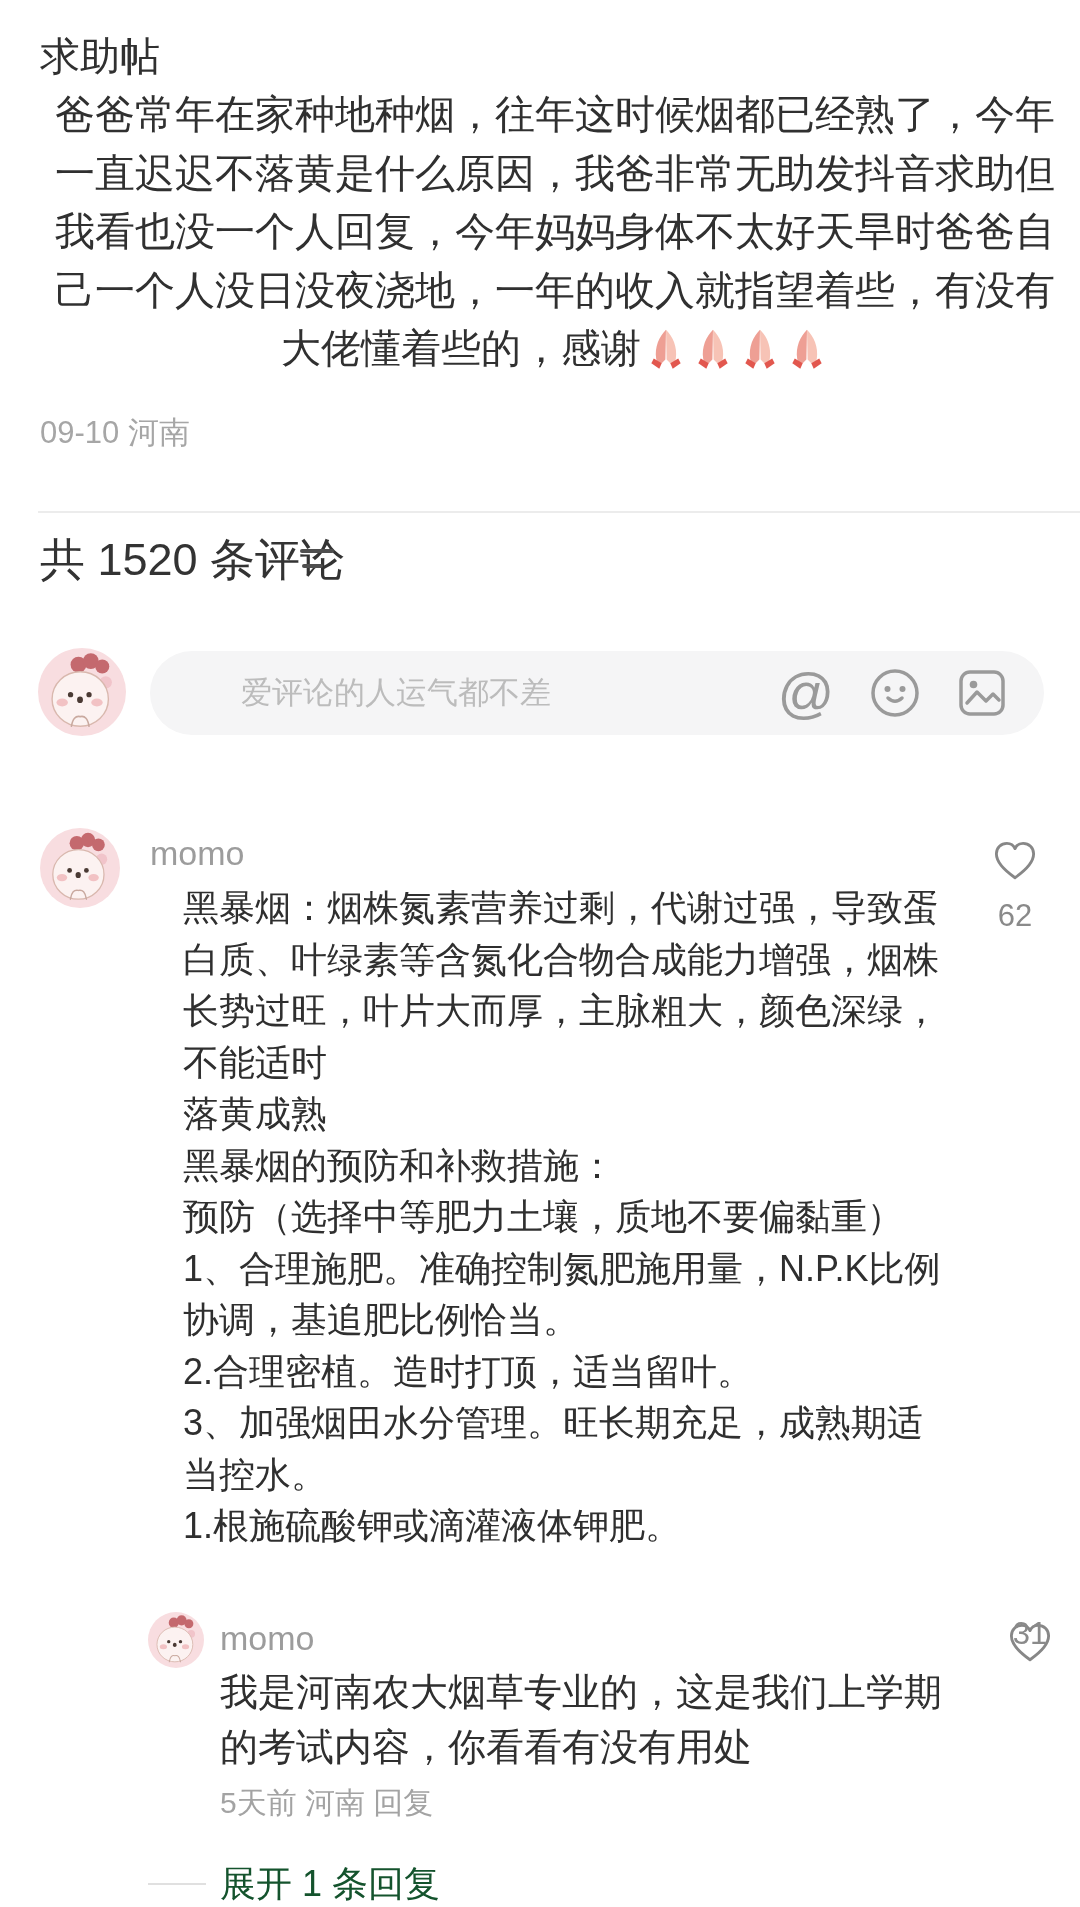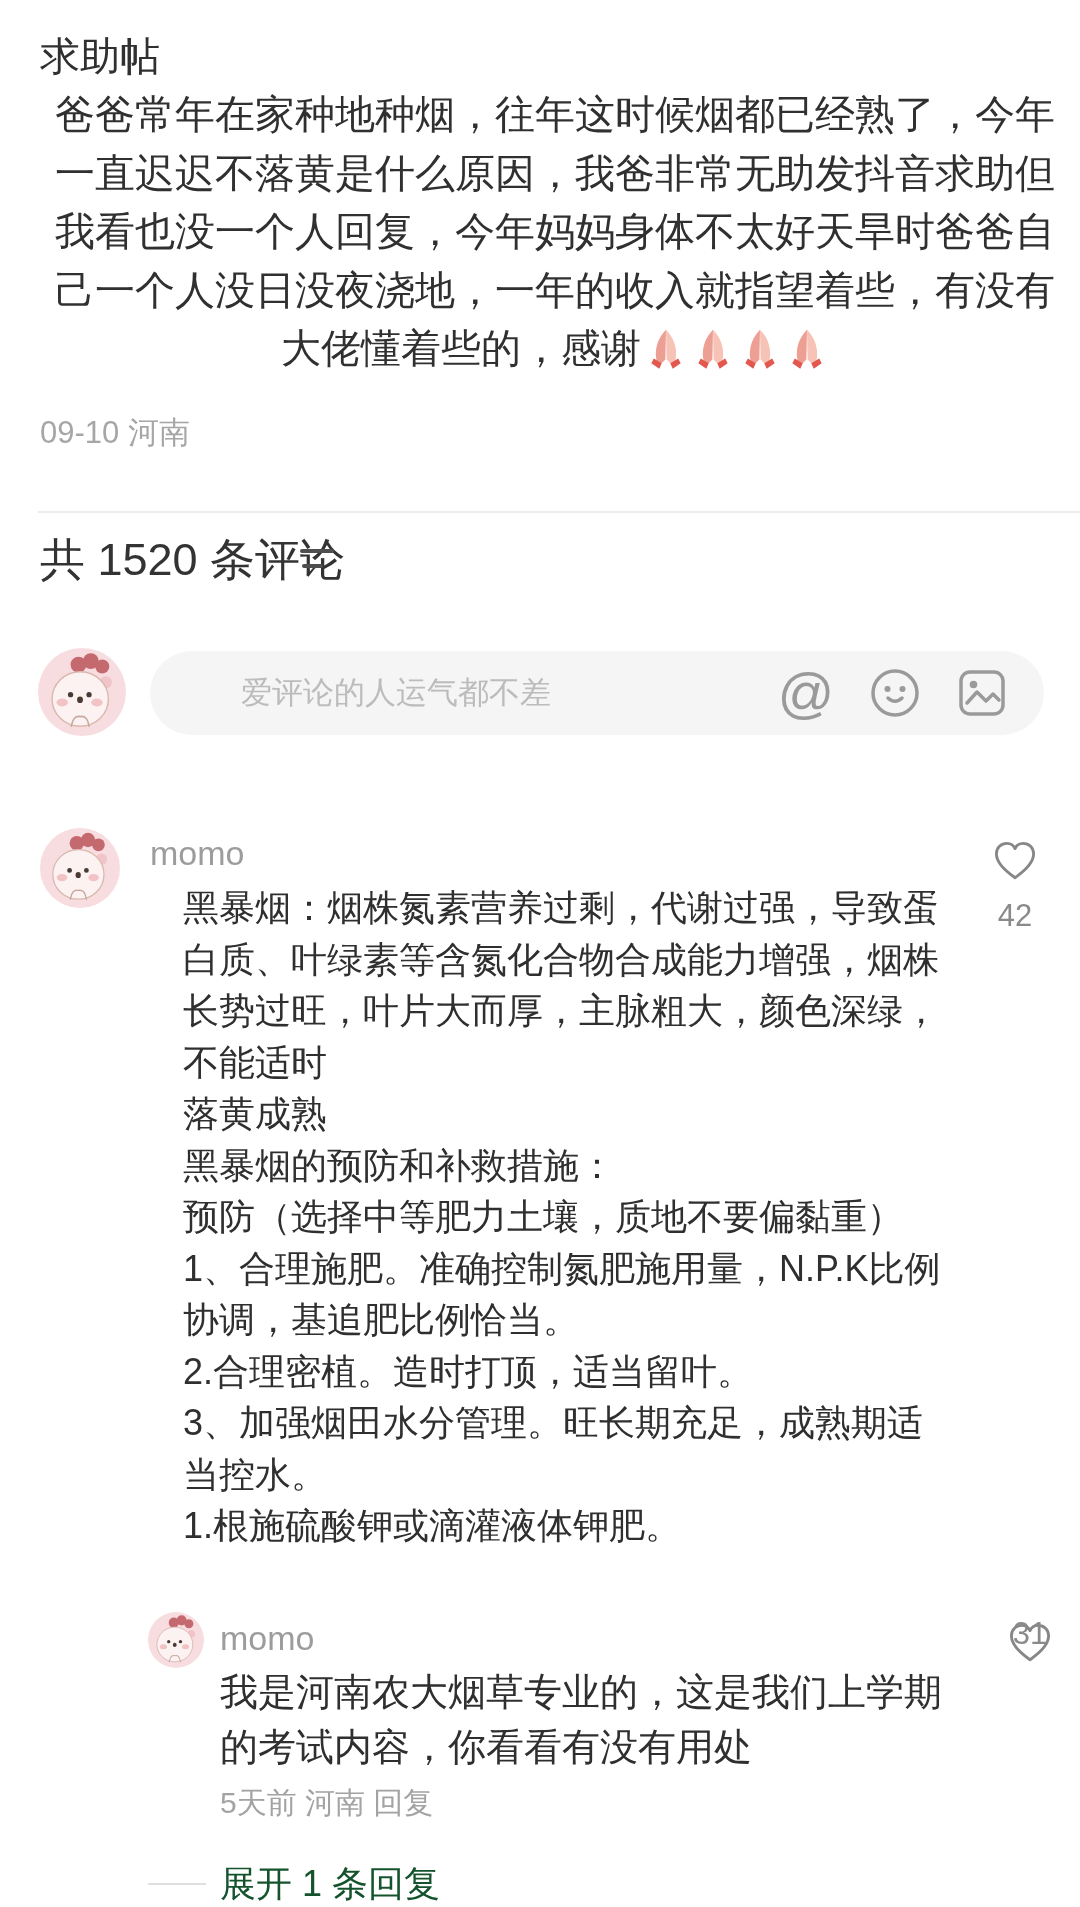--- a/index.html
+++ b/index.html
@@ -146,21 +146,21 @@
       </svg>
   </div>
 
   <svg class="abs comment-avatar">
       <use href="#sym-avatar"></use>
     </svg>
   <div class="abs comment-username">momo</div>
   <svg class="abs heart-svg comment-heart">
       <use href="#sym-heart"></use>
     </svg>
-  <div class="abs like-count comment-like-count">42</div>
+  <div class="abs like-count comment-like-count">62</div>
   <div class="abs comment-body">黑暴烟：烟株氮素营养过剩，代谢过强，导致蛋
 白质、叶绿素等含氮化合物合成能力增强，烟株
 长势过旺，叶片大而厚，主脉粗大，颜色深绿，
 不能适时
 落黄成熟
 黑暴烟的预防和补救措施：
 预防（选择中等肥力土壤，质地不要偏黏重）
 1、合理施肥。准确控制氮肥施用量，N.P.K比例
 协调，基追肥比例恰当。
 2.合理密植。造时打顶，适当留叶。

